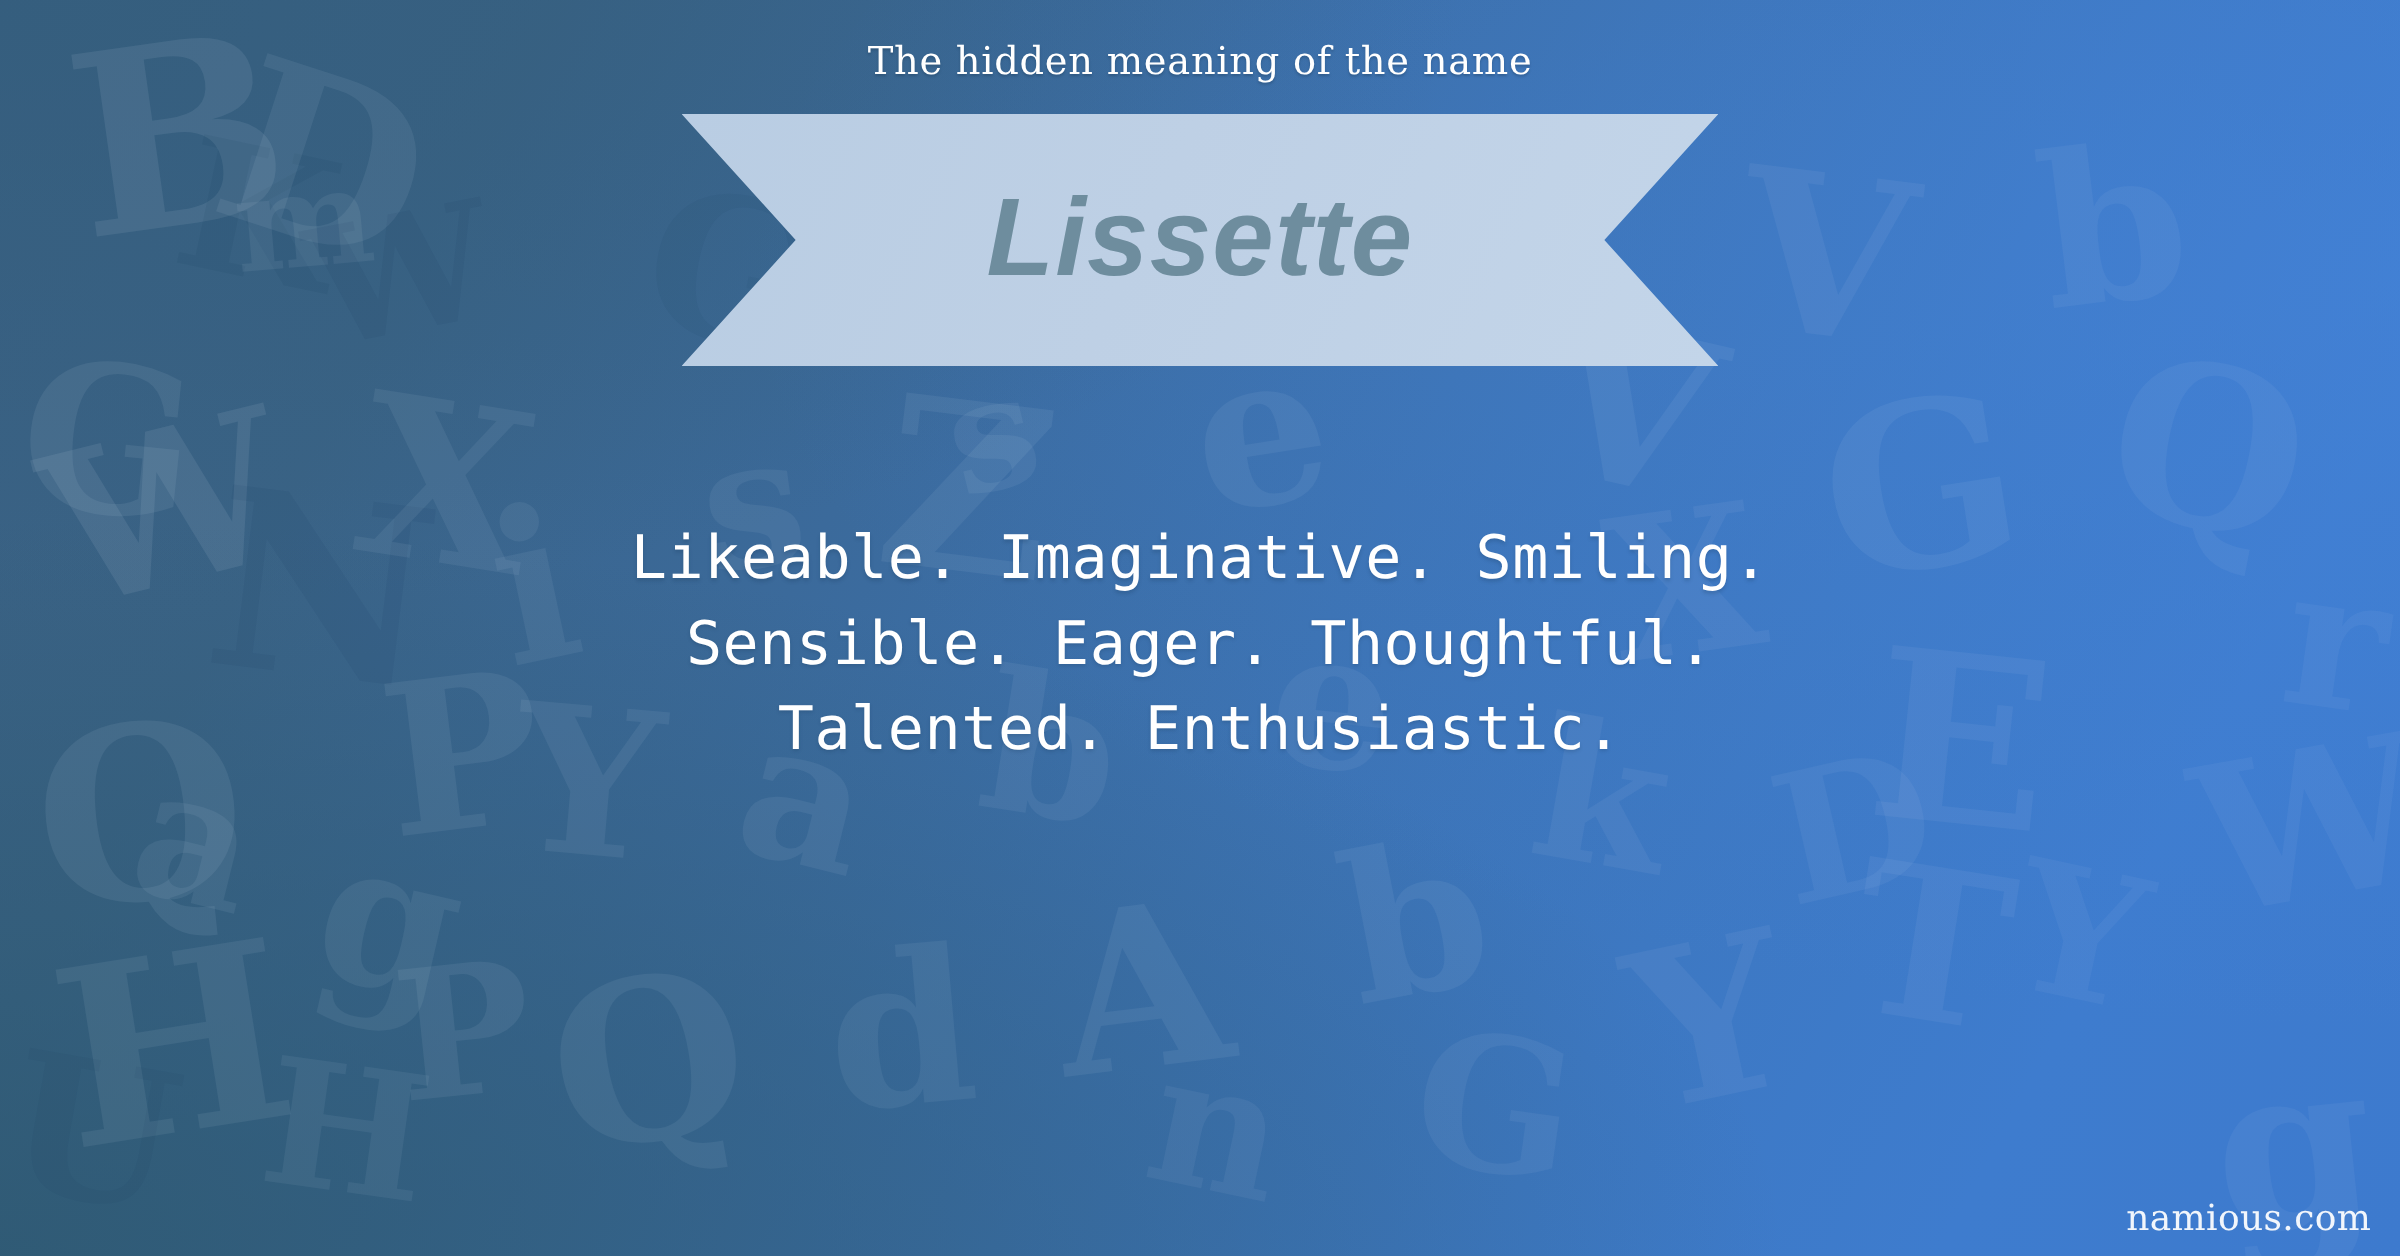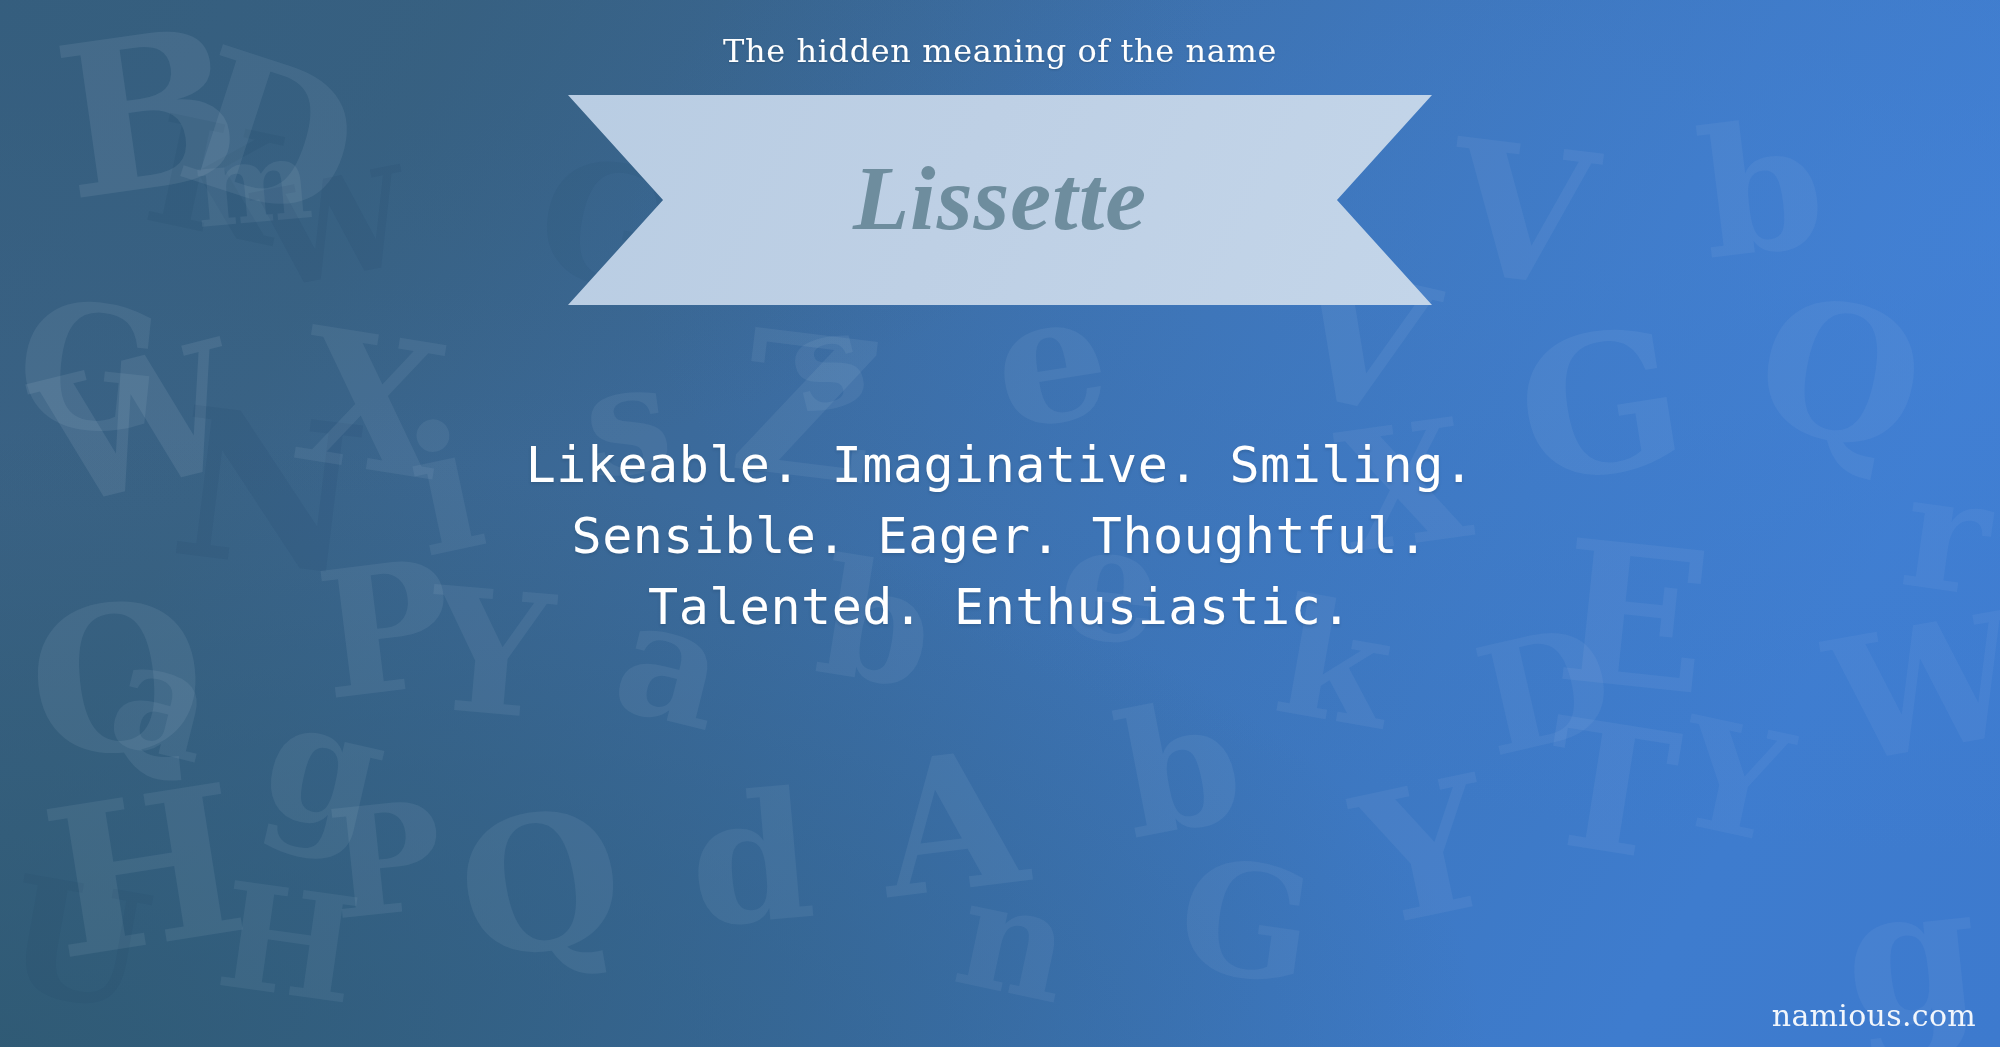--- a/index.html
+++ b/index.html
@@ -86,21 +86,21 @@
       0% 100%,
       11% 50%
     );
     z-index: 5;
     display: flex;
     align-items: center;
     justify-content: center;
     box-shadow: 0 2px 6px rgba(25,55,85,.12);
   }
   .ribbon-name {
-    font-family: Liberation Serif, serif;
+    font-family: Liberation Sans, sans-serif;
     font-style: italic;
     font-weight: 700;
     font-size: 92px;
     color: #6e8d9e;
     letter-spacing: 1px;
     line-height: 1;
     transform: translateY(-2px);
     white-space: nowrap;
   }
 

